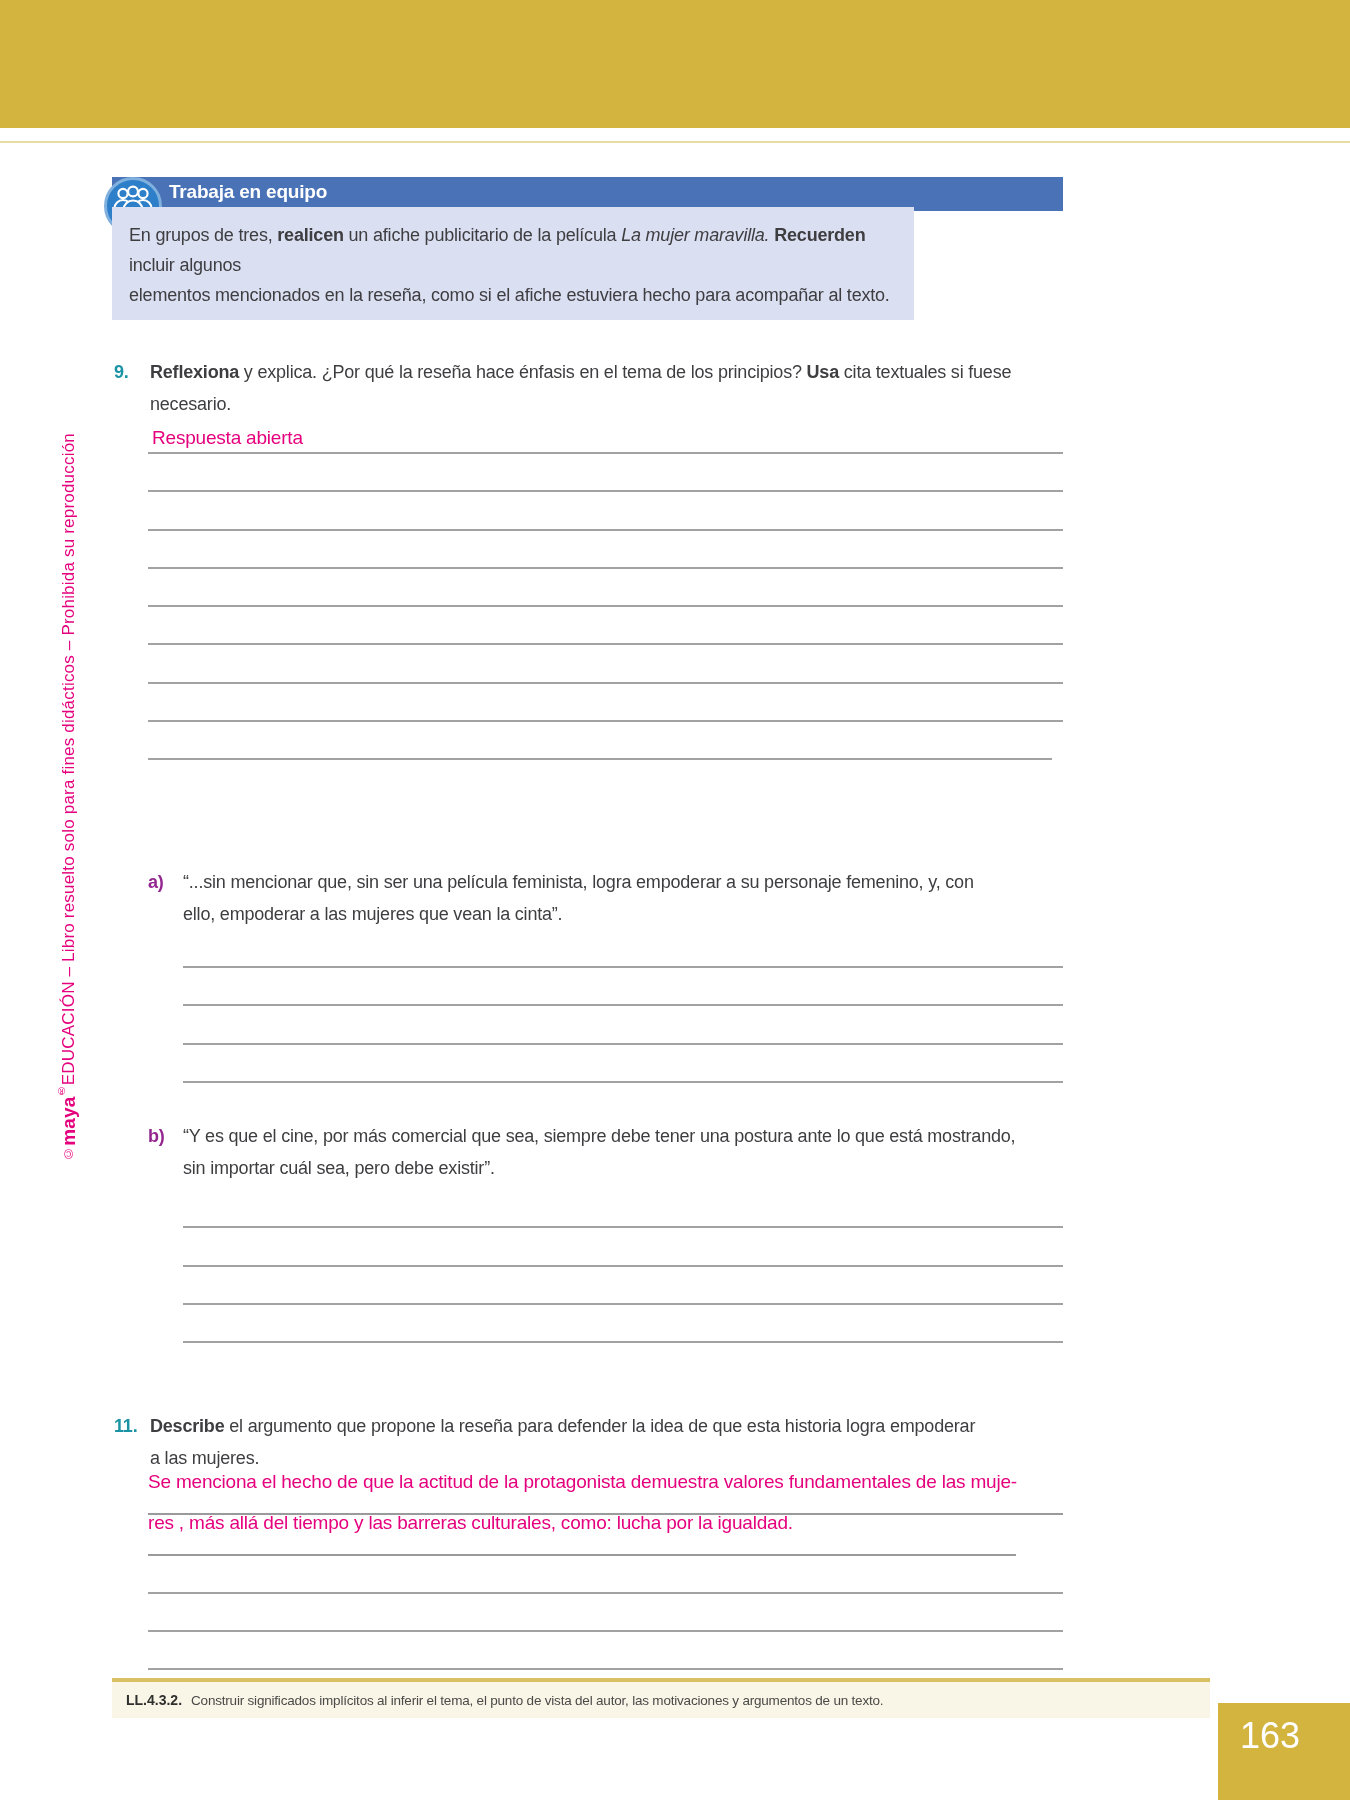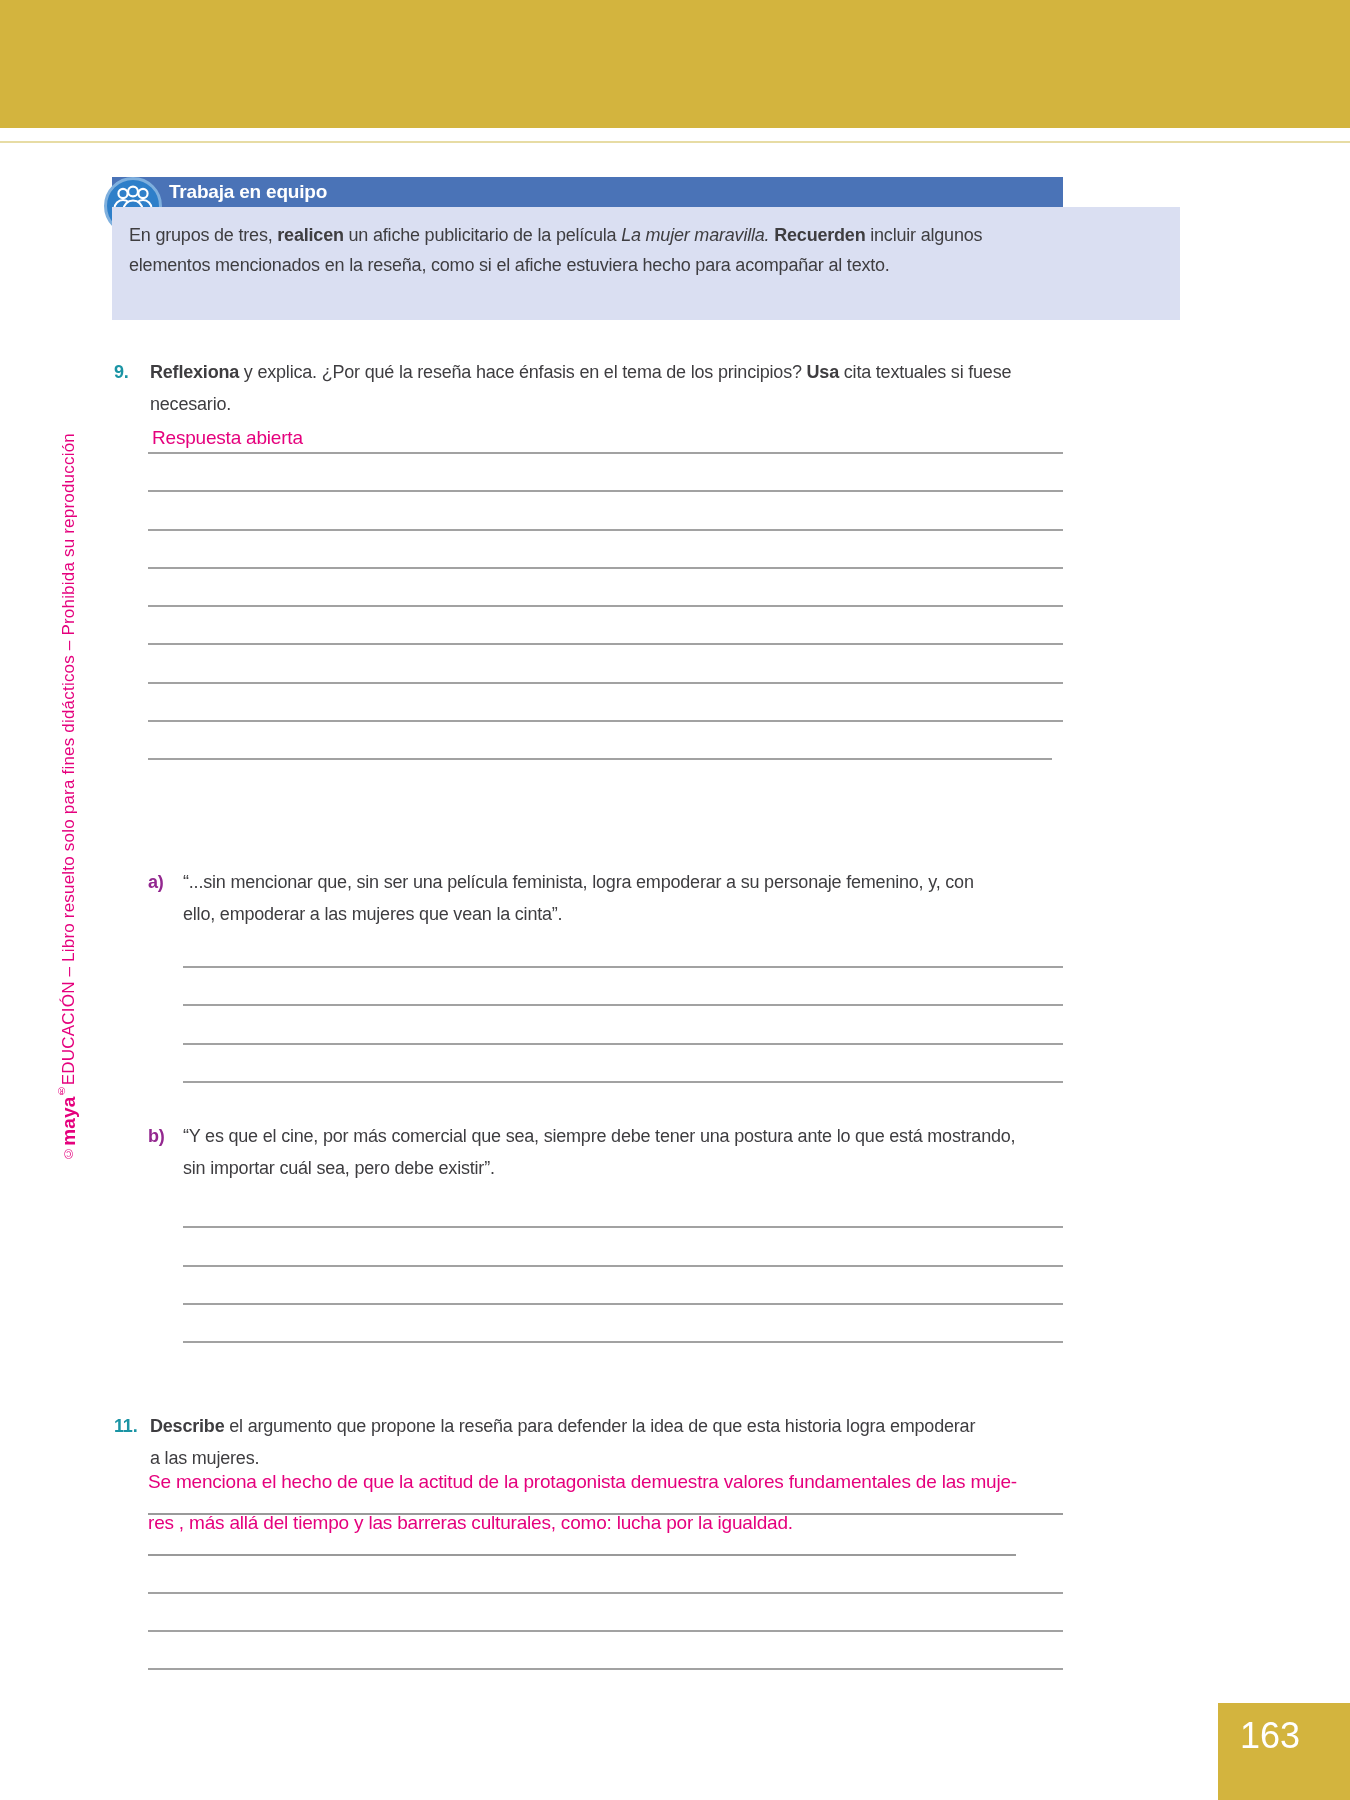--- a/index.html
+++ b/index.html
@@ -14,21 +14,21 @@
            font-size:17px;color:#e5007d;letter-spacing:.2px;white-space:nowrap;}
   .sb-c{font-size:12px;}
   .sb-brand{font-weight:bold;font-size:19px;}
   .sb-reg{font-size:10px;vertical-align:super;}
 
   .banner{position:absolute;left:112px;top:177px;width:951px;height:34px;background:#4a73b7;}
   .banner-title{position:absolute;left:57px;top:0;height:30px;line-height:30px;
                 color:#fff;font-weight:bold;font-size:19px;letter-spacing:-0.2px;}
   .badge{position:absolute;left:102px;top:175px;width:62px;height:62px;}
 
-  .note{position:absolute;left:112px;top:207px;width:1068px;height:113px;background:#dadff2;
+  .note{position:absolute;left:112px;top:207px;width:802px;height:113px;background:#dadff2;
         padding:13px 17px;box-sizing:border-box;font-size:18px;line-height:30px;letter-spacing:-0.2px;}
 
   .q{position:absolute;display:flex;font-size:18px;line-height:32px;letter-spacing:-0.2px;}
   .q9{left:112px;top:356px;width:951px;}
   .q10{left:112px;top:797px;width:951px;}
   .q11{left:112px;top:1410px;width:951px;}
   .q-num{flex:0 0 36px;color:#1a94a4;font-weight:bold;padding-left:2px;}
   .q-body{flex:1;}
 
   .ans-label{position:absolute;left:152px;top:427px;font-size:19px;color:#e5007d;letter-spacing:-0.2px;}
@@ -141,18 +141,22 @@
   </div>
 
   <div class="written written-1">Se menciona el hecho de que la actitud de la protagonista demuestra valores fundamentales de las muje-</div>
   <div class="written written-2">res , más allá del tiempo y las barreras culturales, como: lucha por la igualdad.</div>
   <div class="rules rules-extra">
       <div class="rule-line"></div>
       <div class="rule-line"></div>
       <div class="rule-line"></div>
     </div>
 
+  <div class="footer-bar">
+    <span class="skill-code">LL.4.3.2.</span>
+    <span class="skill-desc">Construir significados implícitos al inferir el tema, el punto de vista del autor, las motivaciones y argumentos de un texto.</span>
+  </div>
 
   <div class="pagebox">
     <span>163</span>
   </div>
 
 </div>
 
 </body></html>

